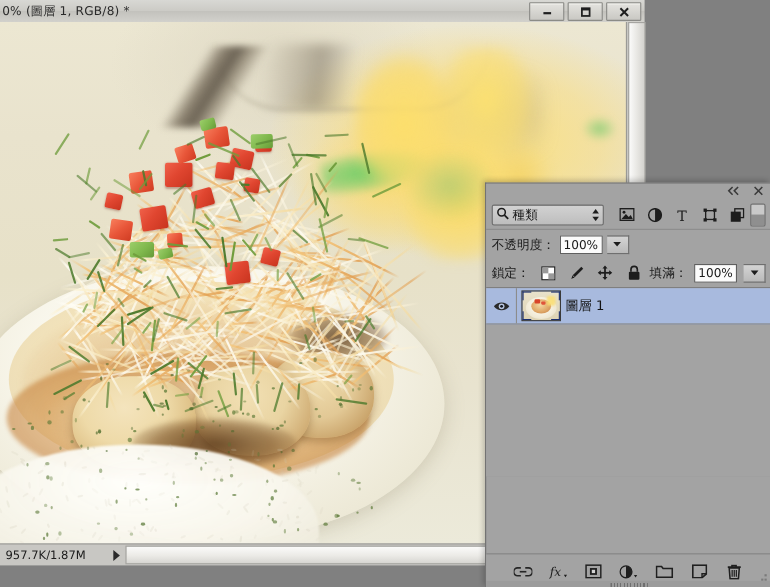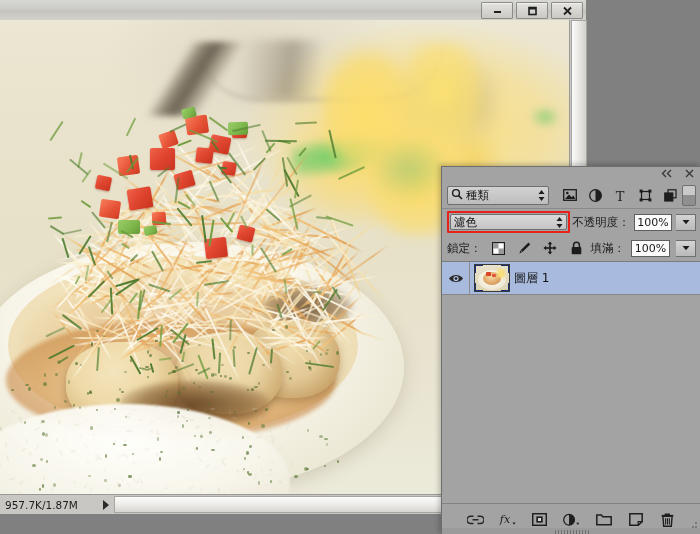--- a/index.html
+++ b/index.html
@@ -354,20 +354,21 @@
   }
   .panel-gripbar i{display:block;width:34px;height:4px;
     background:repeating-linear-gradient(to right,#6f6f6f 0 1px,transparent 1px 3px);}
 </style>
 </head>
 <body>
 
 <div id="doc-window">
 
   <div class="titlebar">
+    <span class="title-text">0% (圖層 1, RGB/8) *</span>
     <div class="win-btns">
       <div class="win-btn">
         <svg width="11" height="9" viewBox="0 0 11 9">
             <rect x="2" y="5" width="7" height="2" fill="#1f1f1f"></rect>
           </svg>
       </div>
       <div class="win-btn">
         <svg width="11" height="10" viewBox="0 0 11 10">
             <rect x="2" y="1.5" width="7" height="7" fill="none" stroke="#1f1f1f" stroke-width="1.6"></rect>
             <rect x="2" y="1.5" width="7" height="2" fill="#1f1f1f"></rect>
@@ -1419,32 +1420,20 @@
         <svg width="13" height="13" viewBox="0 0 13 13">
           <rect x="4" y="0.8" width="8" height="8" fill="none" stroke="#1d1d1d" stroke-width="1.2"></rect>
           <rect x="0.8" y="4" width="8" height="8" fill="#1d1d1d" stroke="#1d1d1d" stroke-width="1.2"></rect>
         </svg>
       </span>
     </div>
     <div class="fpower"></div>
   </div>
 
   <div class="blendrow">
-    <div class="blend-wrap">
-      <div class="blend-select">
-        <span class="blend-text">濾色</span>
-        <span class="stepper">
-          <svg width="7" height="11" viewBox="0 0 7 11">
-              <path d="M3.5 0 L6.5 4 L0.5 4 Z" fill="#1d1d1d"></path>
-              <path d="M3.5 11 L0.5 7 L6.5 7 Z" fill="#1d1d1d"></path>
-            </svg>
-        </span>
-      </div>
-      <div class="blend-highlight"></div>
-    </div>
     <span class="lbl">不透明度：</span>
     <div class="numfield">
       <span>100%</span>
     </div>
     <div class="dropbtn">
       <svg width="8" height="6" viewBox="0 0 8 6">
           <path d="M0.5 1 L7.5 1 L4 5.2 Z" fill="#1d1d1d"></path>
         </svg>
     </div>
   </div>

